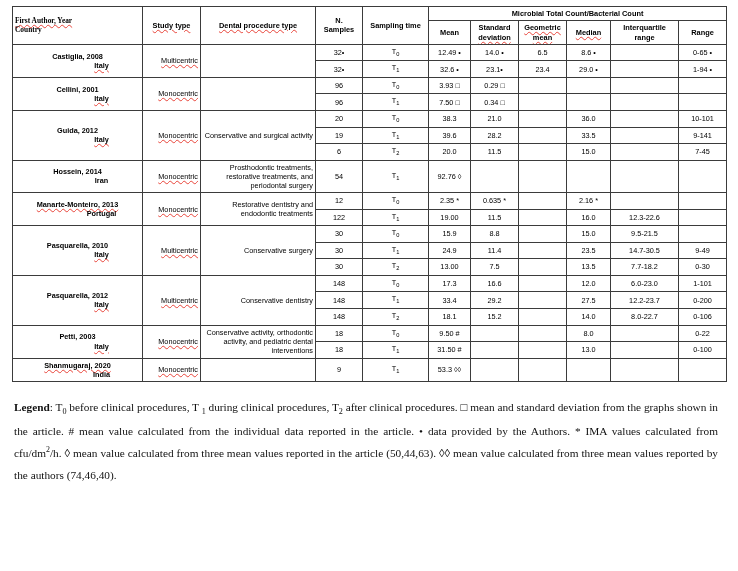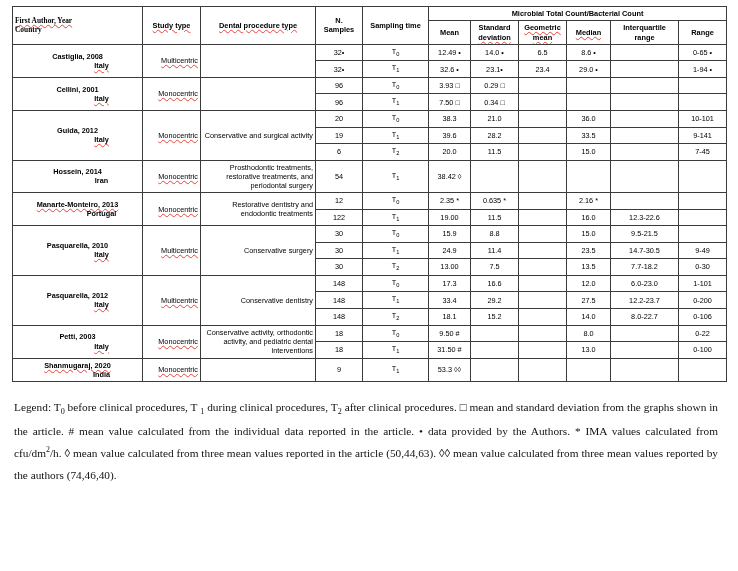--- a/index.html
+++ b/index.html
@@ -69,21 +69,21 @@
 
   .legend{
     margin-top:14px;
     font-family:"Liberation Serif", serif;
     font-size:11.3px;
     line-height:1.95;
     text-align:justify;
     color:#111;
     padding:0 8px 0 2px;
   }
-  .legend b{font-weight:normal;}
+  .legend b{font-weight:bold;}
   .legend sub{font-size:0.72em;}
   .legend sup{font-size:0.7em;}
 </style>
 </head>
 <body>
 
 <div class="page">
 
   <table class="study-table">
     <colgroup>
@@ -219,21 +219,21 @@
           <td class="num">15.0</td>
           <td class="num"></td>
           <td class="num">7-45</td>
         </tr>
         <tr>
           <td class="author" rowspan="1"><span>Hossein, 2014</span><span class="ln2">Iran</span></td>
           <td class="study" rowspan="1"><span class="spell">Monocentric</span></td>
           <td class="proc" rowspan="1">Prosthodontic treatments, restorative treatments, and periodontal surgery</td>
           <td class="num">54</td>
           <td class="num">T<span class="sub">1</span></td>
-          <td class="num">38.42 ◊</td>
+          <td class="num">92.76 ◊</td>
           <td class="num"></td>
           <td class="num"></td>
           <td class="num"></td>
           <td class="num"></td>
           <td class="num"></td>
         </tr>
         <tr>
           <td class="author" rowspan="2"><span class="spell">Manarte-Monteiro, 2013</span><span class="ln2">Portugal</span></td>
           <td class="study" rowspan="2"><span class="spell">Monocentric</span></td>
           <td class="proc" rowspan="2">Restorative dentistry and endodontic treatments</td>

